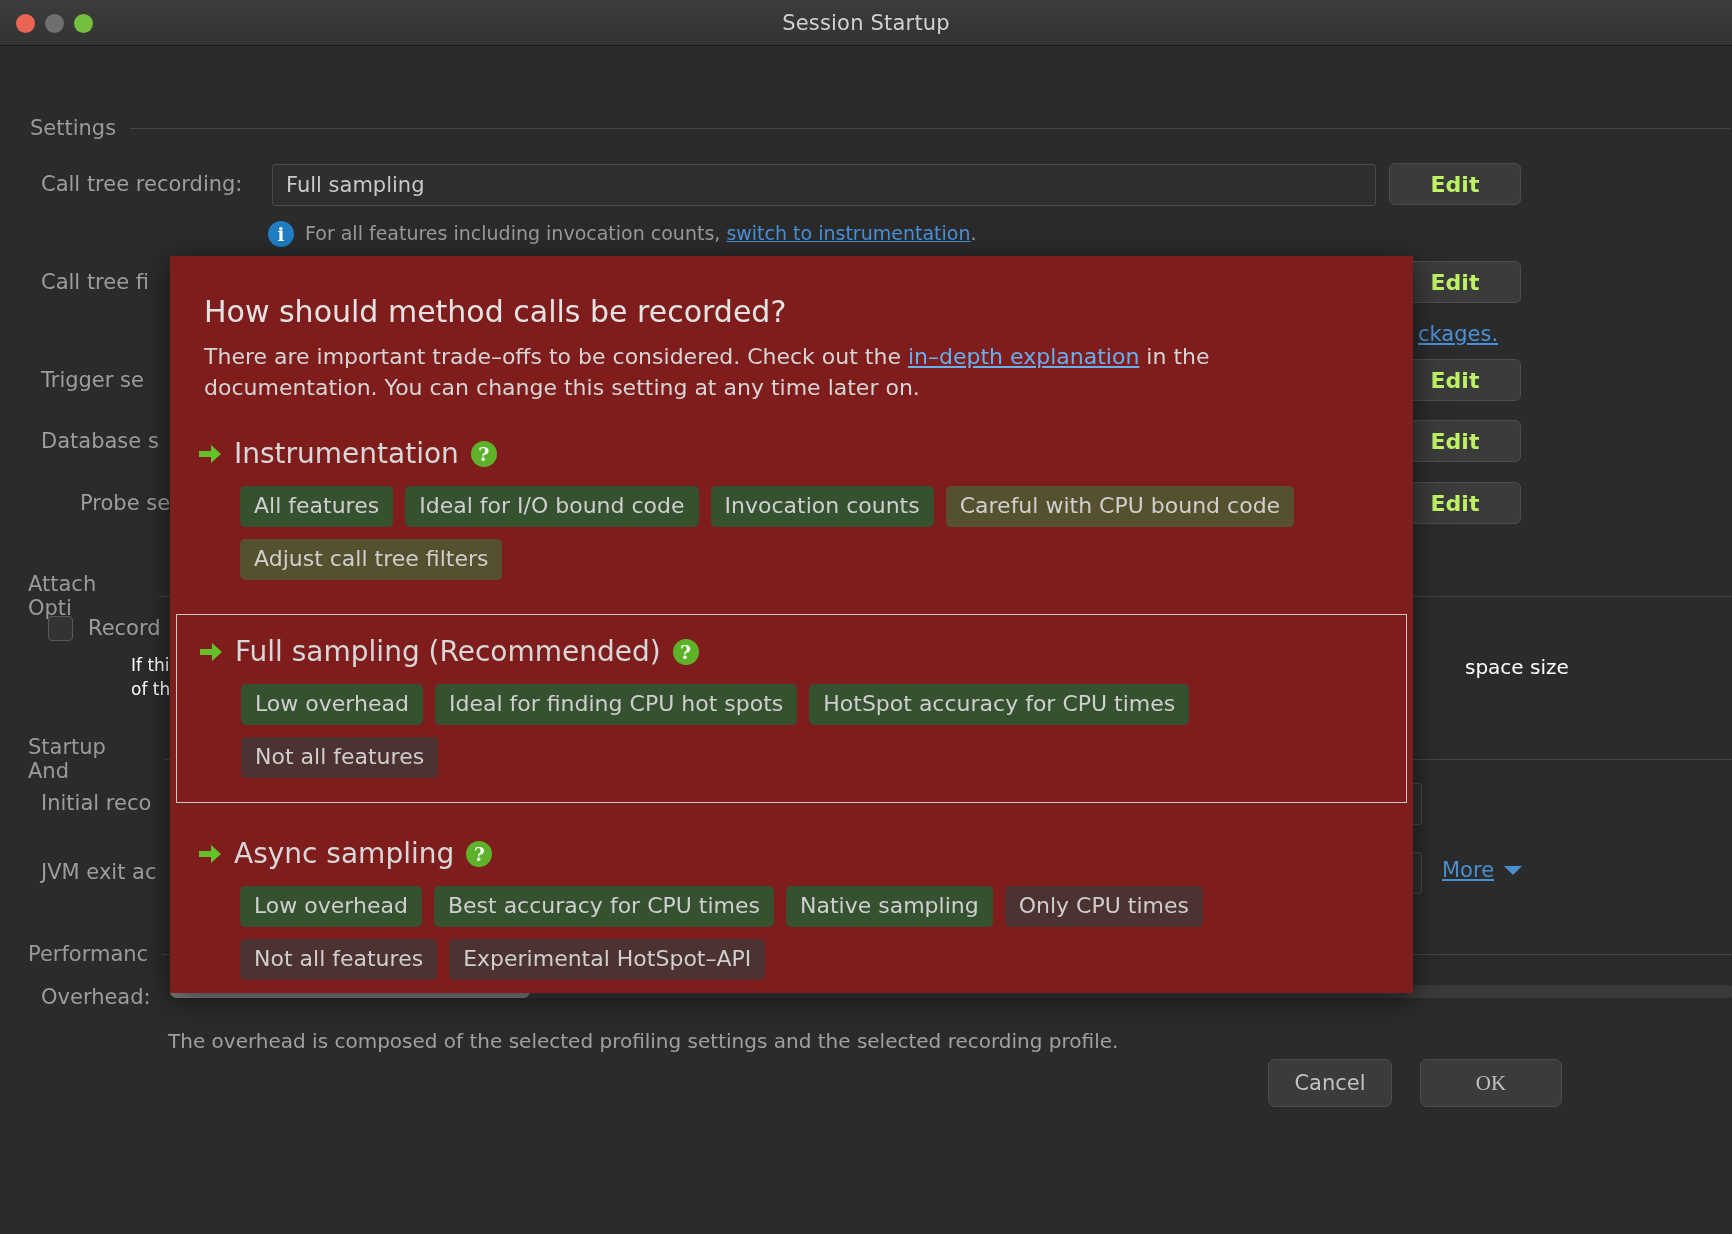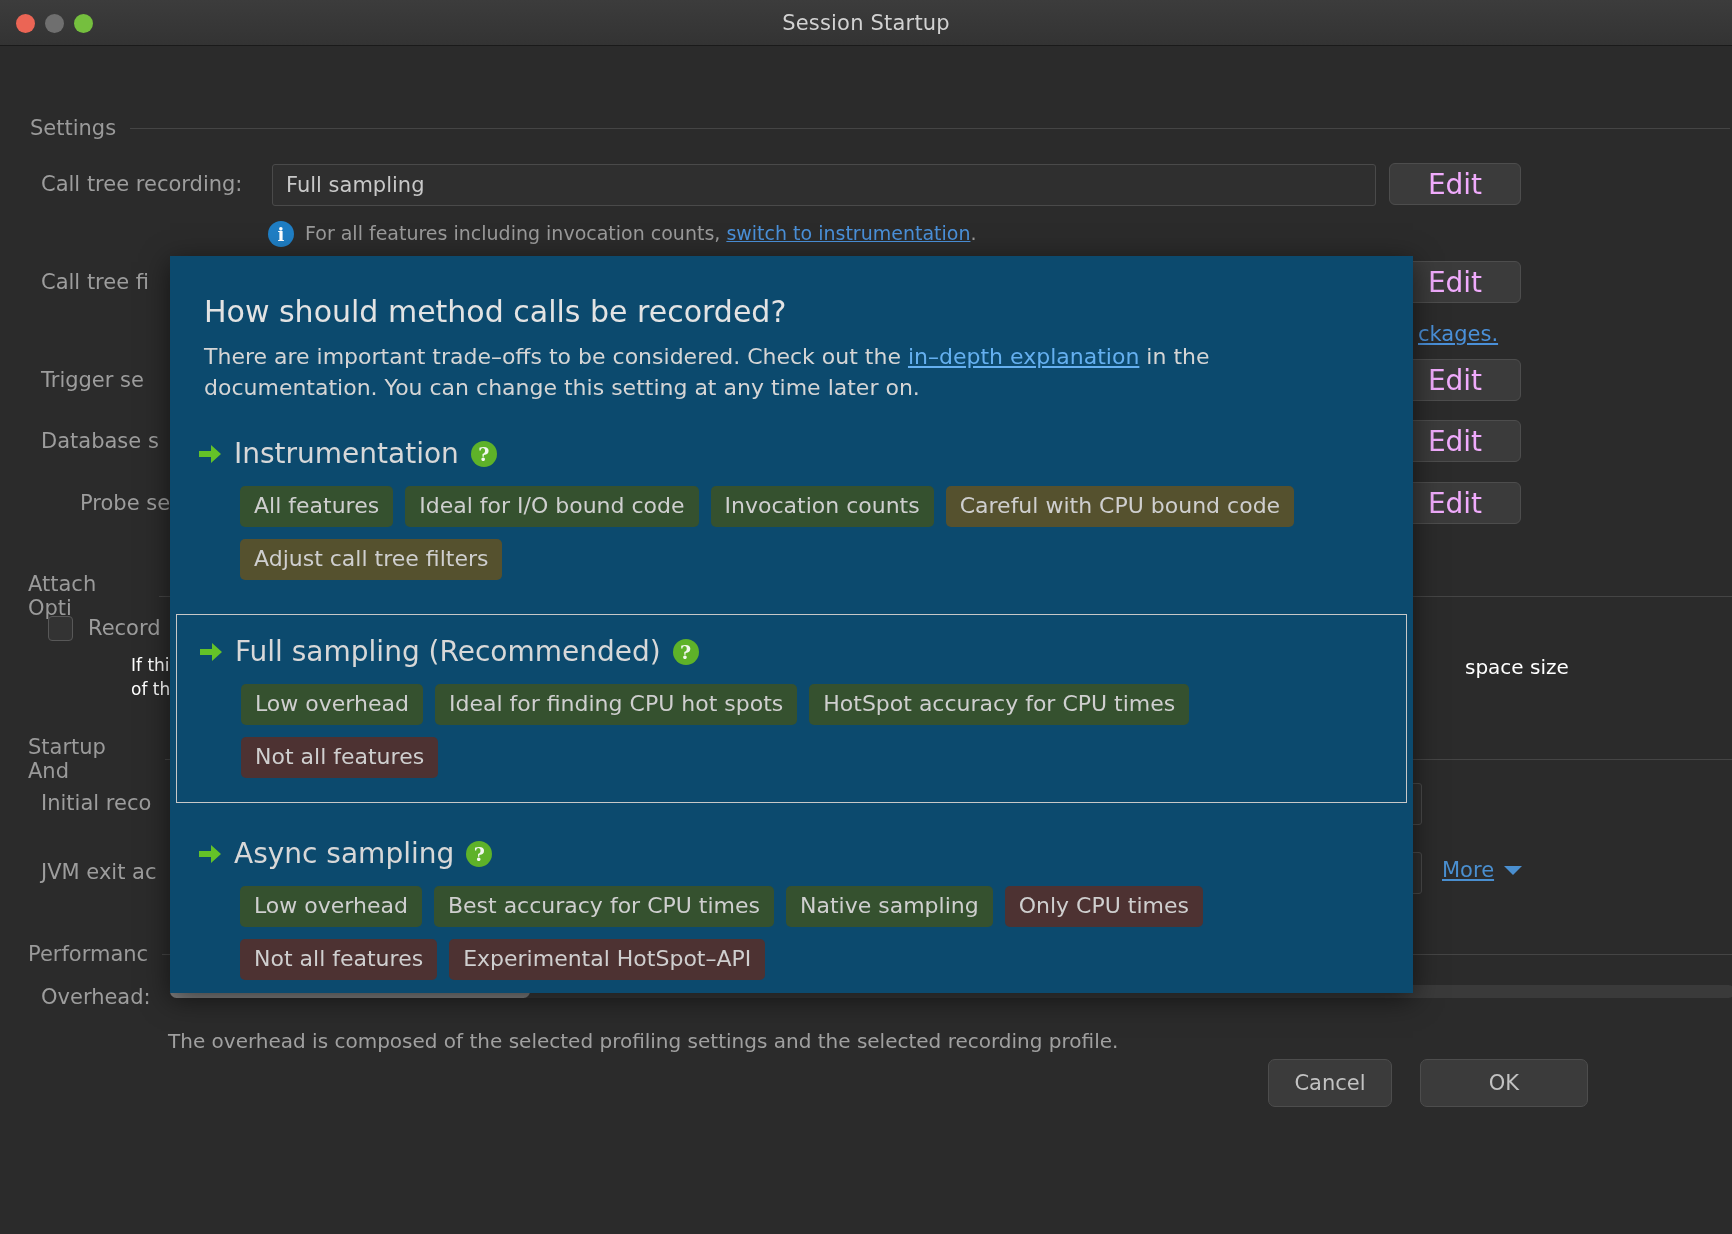--- a/index.html
+++ b/index.html
@@ -46,22 +46,22 @@
   }
   .textfield {
     position: absolute; background: #2f2f2f;
     border: 1px solid #4a4a4a; border-radius: 3px;
     color: #c8c8c8; font-size: 21px;
     display: flex; align-items: center; padding-left: 13px;
   }
   .btn {
     position: absolute;
     background: #3b3b3b; border: 1px solid #4d4d4d; border-radius: 6px;
-    color: #f0abfc; font-size: 28px;
-    display: flex; align-items: center; justify-content: center;
+    color: #bef264; font-size: 22px;
+    display: flex; align-items: center; justify-content: center; font-weight: bold;
   }
   .hint {
     position: absolute; font-size: 19px; color: #9a9a9a; white-space: nowrap;
   }
   .link { color: #4a90d9; text-decoration: underline; }
   .info-icon {
     position: absolute; width: 26px; height: 26px; border-radius: 50%;
     background: #1f7ec4; color: #fff; font-size: 18px; font-weight: bold;
     display:flex; align-items:center; justify-content:center;
     font-family: "DejaVu Serif", serif;
@@ -88,21 +88,21 @@
   .more-link {
     position: absolute; font-size: 21px; color: #4a8fd0;
     text-decoration: underline; display:flex; align-items:center; gap:10px;
   }
   .caret { width:0;height:0;border-left:9px solid transparent;border-right:9px solid transparent;border-top:9px solid #4a8fd0; }
 
   
   .popup {
     position: absolute; left: 170px; top: 210px;
     width: 1243px; height: 737px;
-    background: #0c4a6e;
+    background: #7f1d1d;
     box-shadow: 0 6px 26px rgba(0,0,0,.55);
     padding: 30px 0 0 0;
     overflow: hidden;
   }
   .popup h1 {
     font-size: 30px; font-weight: normal; color: #e3e3e3;
     margin: 8px 0 12px 34px;
   }
   .popup p.desc {
     font-size: 22px; color: #d5d5d5; line-height: 1.42;
@@ -212,21 +212,21 @@
     </div>
     <div class="row-label" style="left:41px; top:939px;">Overhead:</div>
 
     <div class="progress-track" style="left:170px; top:939px; width:1565px;">
       <div class="progress-fill" id="overhead-fill" style="width: 23%;"></div>
     </div>
 
     <div class="footer-note" style="left:168px; top:983px;">The overhead is composed of the selected profiling settings and the selected recording profile.</div>
 
     <div class="dlg-btn" style="left:1268px; top:1013px; width:124px;">Cancel</div>
-    <div class="dlg-btn" style="left:1420px; top:1013px; width:168px;">OK</div>
+    <div class="dlg-btn" style="left:1420px; top:1013px; width:142px;font-family:Liberation Serif, serif;">OK</div>
 
     <div class="popup">
 
       <h1>How should method calls be recorded?</h1>
 
       <p class="desc">
         <span>There are important trade–offs to be considered. Check out the </span><a class="link" href="#">in–depth explanation</a><span> in the documentation. You can change this setting at any time later on.</span>
       </p>
 
       <div class="opt-block">

